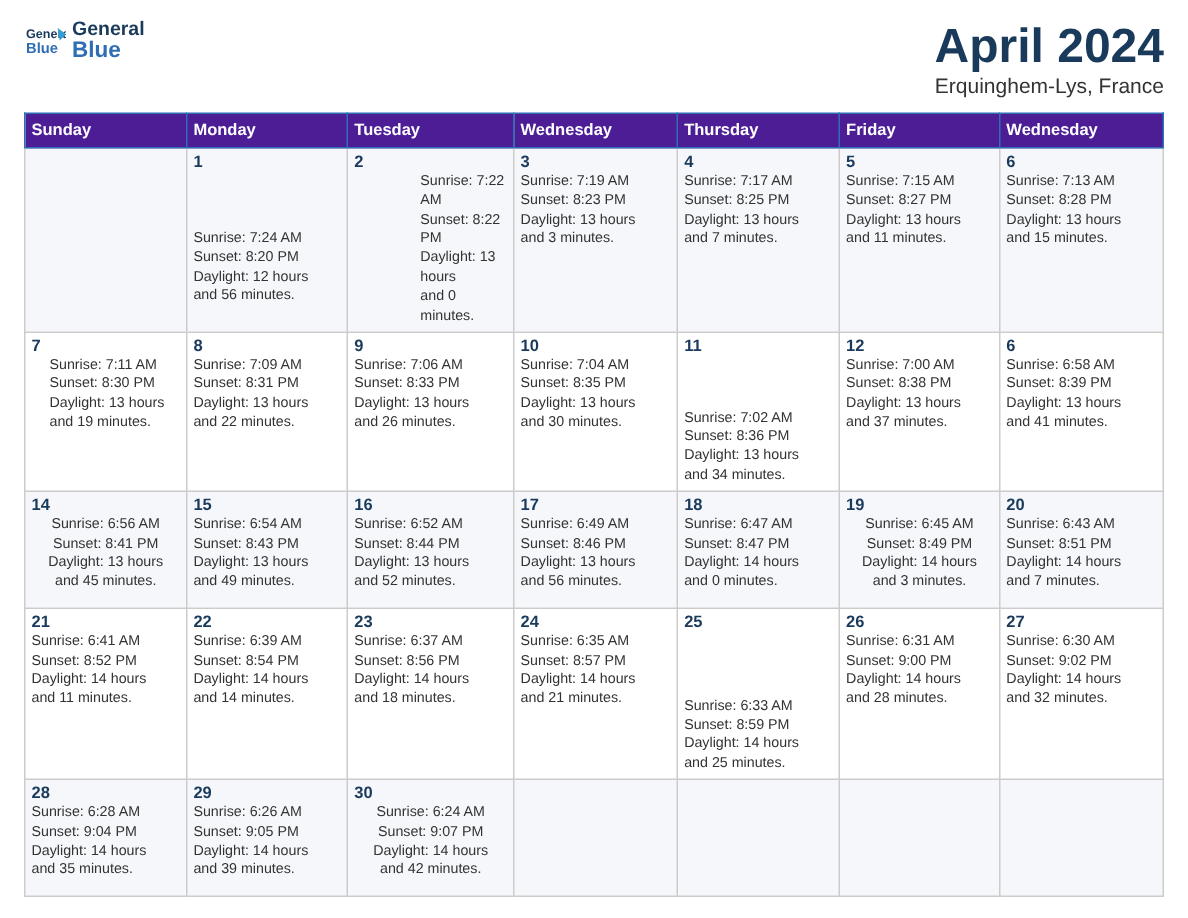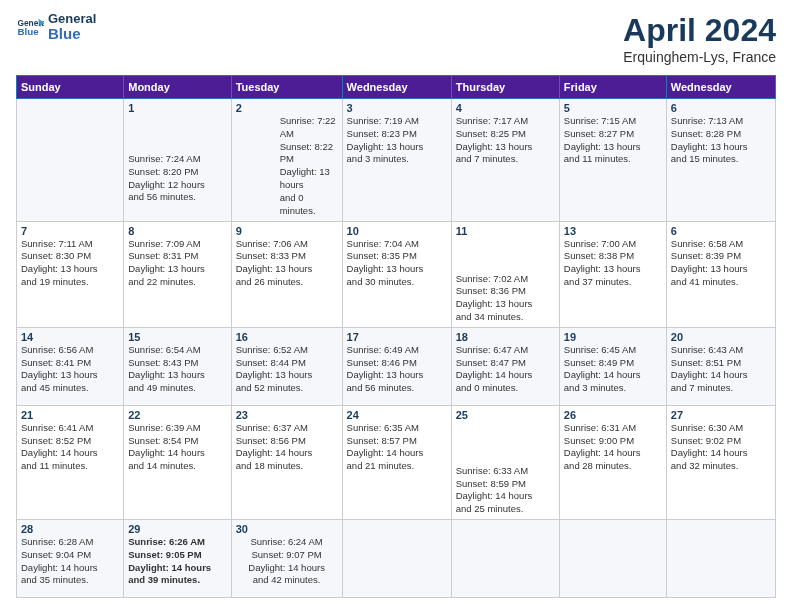--- a/index.html
+++ b/index.html
@@ -168,21 +168,21 @@
             <span class="day-num">6</span>
             <div class="day-info" style="white-space: pre-line;">Sunrise: 7:13 AM
 Sunset: 8:28 PM
 Daylight: 13 hours
 and 15 minutes.</div>
           </td>
         </tr>
         <tr>
           <td>
             <span class="day-num">7</span>
-            <div class="day-info" style="white-space: pre-line;">Sunrise: 7:11 AM
+            <div class="day-info" style="white-space: pre-line; margin-left: 12px;">Sunrise: 7:11 AM
 Sunset: 8:30 PM
 Daylight: 13 hours
 and 19 minutes.</div>
           </td>
           <td>
             <span class="day-num">8</span>
             <div class="day-info" style="white-space: pre-line;">Sunrise: 7:09 AM
 Sunset: 8:31 PM
 Daylight: 13 hours
 and 22 minutes.</div>
@@ -202,38 +202,38 @@
 and 30 minutes.</div>
           </td>
           <td>
             <span class="day-num">11</span>
             <div class="day-info" style="white-space: pre-line; margin-top: 36px;">Sunrise: 7:02 AM
 Sunset: 8:36 PM
 Daylight: 13 hours
 and 34 minutes.</div>
           </td>
           <td>
-            <span class="day-num">13</span>
+            <span class="day-num">12</span>
             <div class="day-info" style="white-space: pre-line;">Sunrise: 7:00 AM
 Sunset: 8:38 PM
 Daylight: 13 hours
 and 37 minutes.</div>
           </td>
           <td>
             <span class="day-num">6</span>
             <div class="day-info" style="white-space: pre-line;">Sunrise: 6:58 AM
 Sunset: 8:39 PM
 Daylight: 13 hours
 and 41 minutes.</div>
           </td>
         </tr>
         <tr>
           <td>
             <span class="day-num">14</span>
-            <div class="day-info" style="white-space: pre-line;">Sunrise: 6:56 AM
+            <div class="day-info" style="white-space: pre-line; text-align: center;">Sunrise: 6:56 AM
 Sunset: 8:41 PM
 Daylight: 13 hours
 and 45 minutes.</div>
           </td>
           <td>
             <span class="day-num">15</span>
             <div class="day-info" style="white-space: pre-line;">Sunrise: 6:54 AM
 Sunset: 8:43 PM
 Daylight: 13 hours
 and 49 minutes.</div>
@@ -254,21 +254,21 @@
           </td>
           <td>
             <span class="day-num">18</span>
             <div class="day-info" style="white-space: pre-line;">Sunrise: 6:47 AM
 Sunset: 8:47 PM
 Daylight: 14 hours
 and 0 minutes.</div>
           </td>
           <td>
             <span class="day-num">19</span>
-            <div class="day-info" style="white-space: pre-line;">Sunrise: 6:45 AM
+            <div class="day-info" style="white-space: pre-line; text-align: center;">Sunrise: 6:45 AM
 Sunset: 8:49 PM
 Daylight: 14 hours
 and 3 minutes.</div>
           </td>
           <td>
             <span class="day-num">20</span>
             <div class="day-info" style="white-space: pre-line;">Sunrise: 6:43 AM
 Sunset: 8:51 PM
 Daylight: 14 hours
 and 7 minutes.</div>
@@ -328,21 +328,21 @@
         <tr>
           <td>
             <span class="day-num">28</span>
             <div class="day-info" style="white-space: pre-line;">Sunrise: 6:28 AM
 Sunset: 9:04 PM
 Daylight: 14 hours
 and 35 minutes.</div>
           </td>
           <td>
             <span class="day-num">29</span>
-            <div class="day-info" style="white-space: pre-line; font-weight: bold;">Sunrise: 6:26 AM
+            <div class="day-info" style="white-space: pre-line;">Sunrise: 6:26 AM
 Sunset: 9:05 PM
 Daylight: 14 hours
 and 39 minutes.</div>
           </td>
           <td>
             <span class="day-num">30</span>
             <div class="day-info" style="white-space: pre-line; text-align: center;">Sunrise: 6:24 AM
 Sunset: 9:07 PM
 Daylight: 14 hours
 and 42 minutes.</div>

